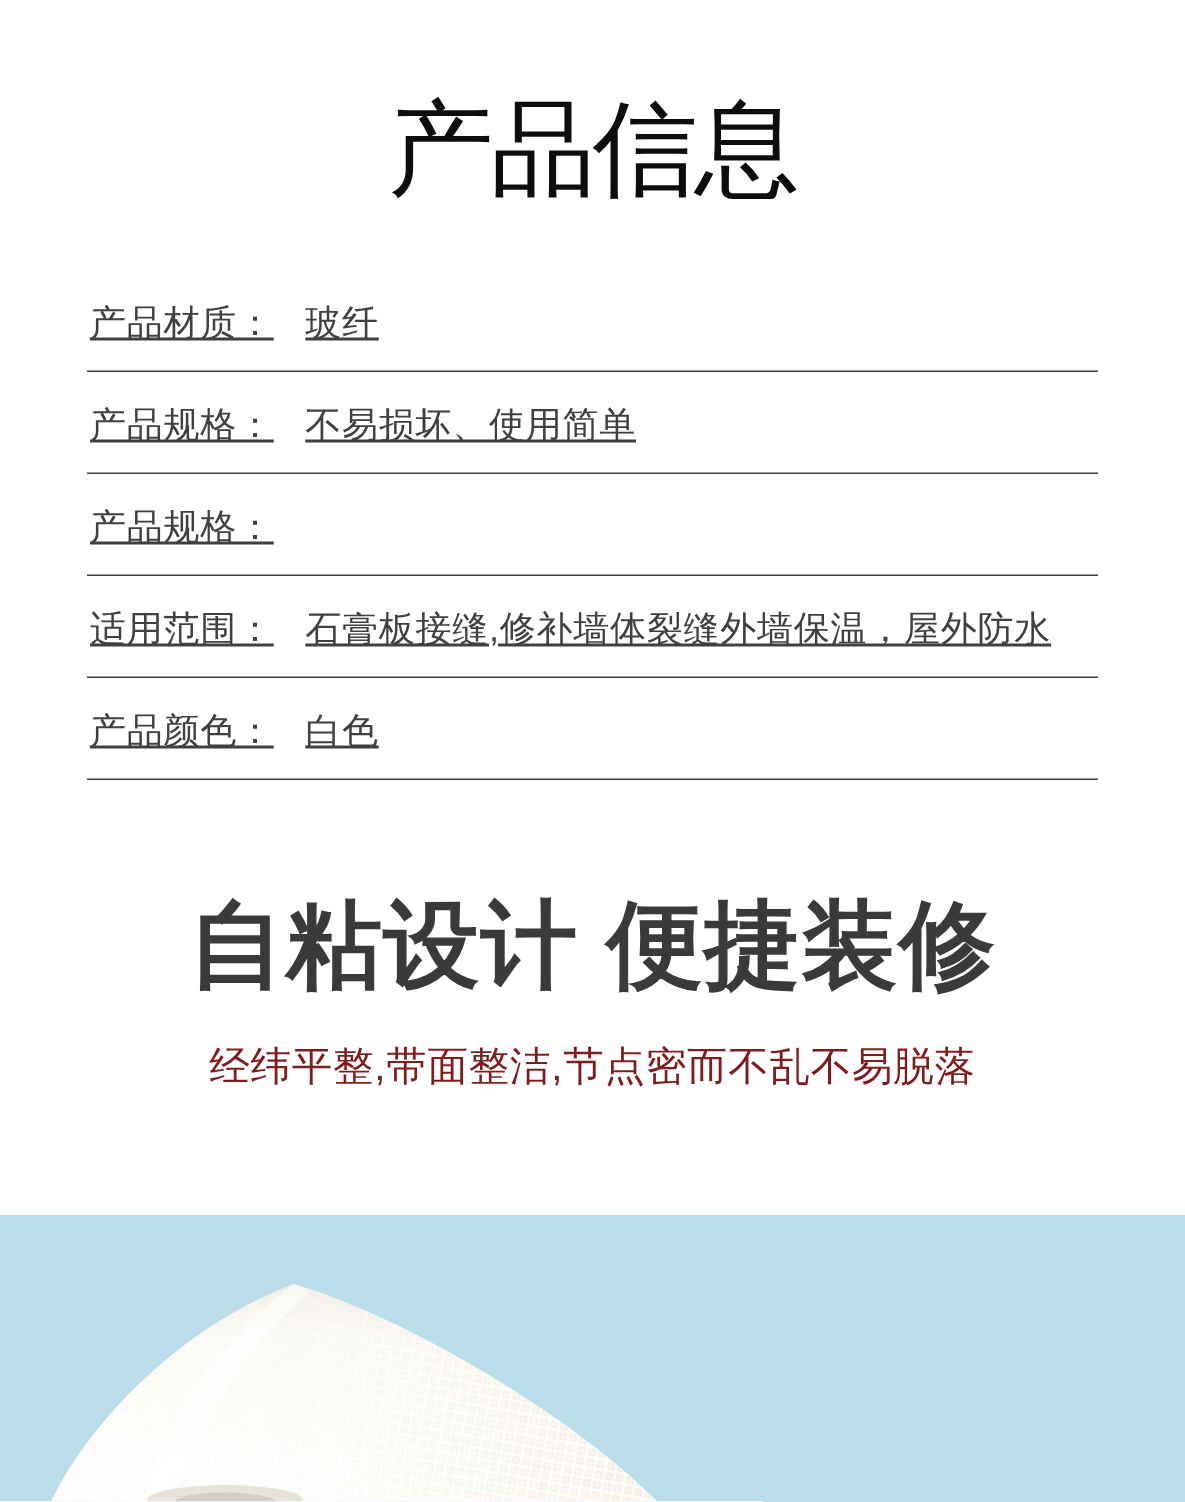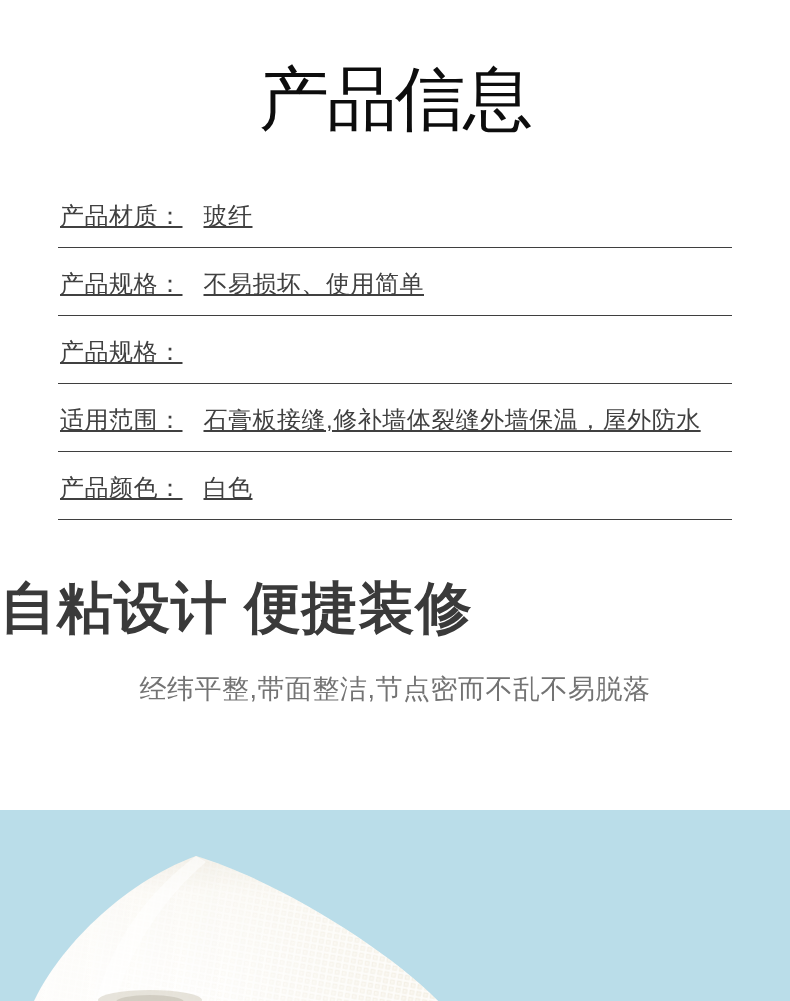--- a/index.html
+++ b/index.html
@@ -32,36 +32,36 @@
     line-height: 24px;
     color: #404040;
     letter-spacing: 0.5px;
     white-space: nowrap;
     text-decoration: underline;
   }
   .spec-row:first-child { padding-top: 0; }
   .spec-label { flex: 0 0 auto; }
   .spec-value { flex: 0 0 auto; margin-left: 21px; }
   .feature-headline {
-    margin-top: 50px;
-    text-align: left;
-    font-size: 56px;
+    margin-top: 72px;
+    text-align: center;
+    font-size: 64px;
     line-height: 76px;
     font-weight: 800;
     letter-spacing: 1px;
     color: #3a3a3a;
   }
   .feature-subline {
     margin-top: 26px;
     text-align: center;
     font-size: 27px;
     line-height: 34px;
     font-weight: 400;
     letter-spacing: 0.5px;
-    color: #737373;
+    color: #7f1d1d;
   }
   .hero-band {
     position: absolute;
     left: 0;
     top: 810px;
     width: 790px;
     height: 191px;
     background: #badde9;
   }
   .hero-band svg { display: block; position: absolute; left: 0; bottom: 0; }

